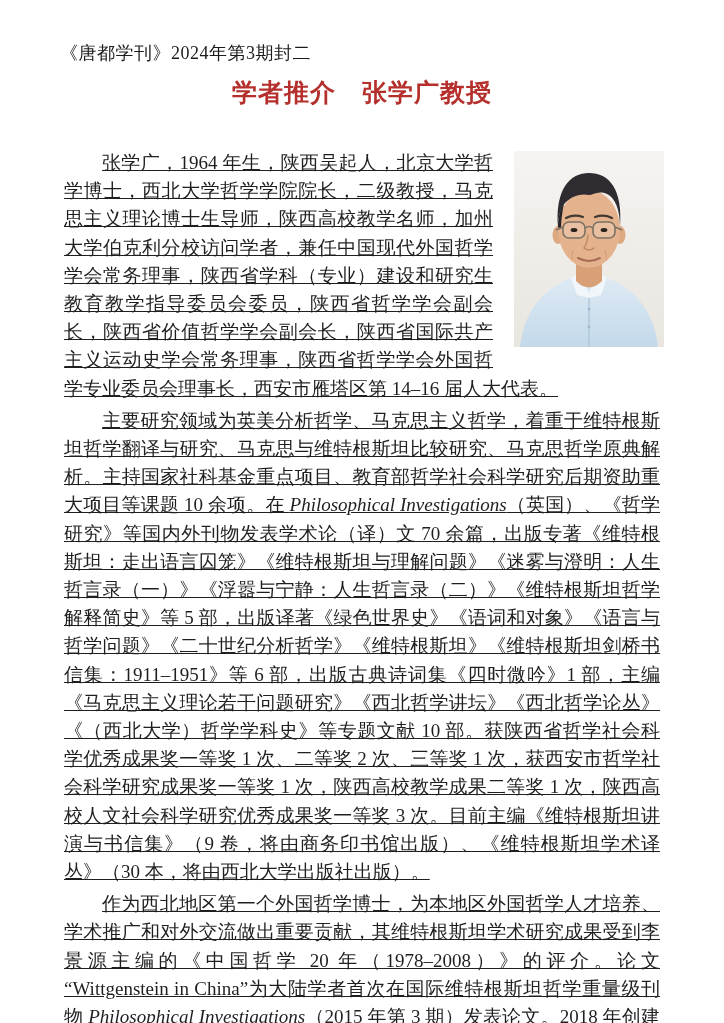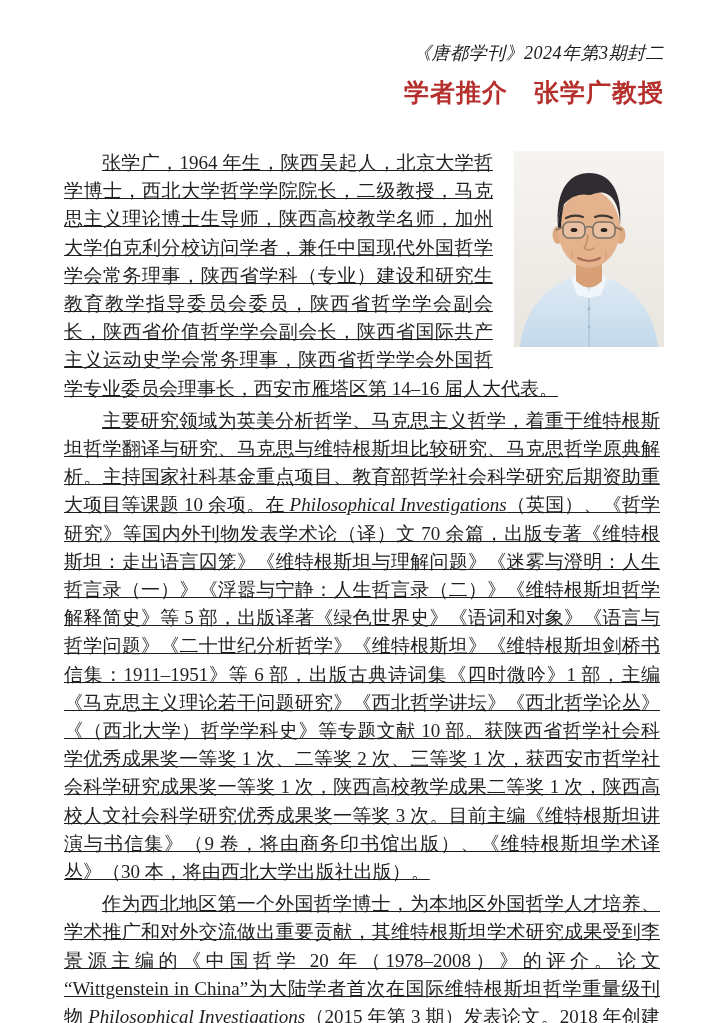--- a/index.html
+++ b/index.html
@@ -11,29 +11,28 @@
     color: #1f1f1f;
     overflow: hidden;
   }
   .page {
     box-sizing: border-box;
     width: 724px;
     height: 1023px;
     padding: 40px 60px 0 60px;
   }
   .header-line {
-    text-align: right;
+    text-align: left;
     font-size: 18px;
     line-height: 26px;
     color: #1b1b1b;
     letter-spacing: 0.5px;
-    font-style: italic;
   }
   .page-title {
-    text-align: right;
+    text-align: center;
     font-size: 25px;
     font-weight: bold;
     line-height: 32px;
     margin-top: 11px;
     letter-spacing: 1px;
   }
   .content {
     margin-top: 40px;
     text-align: justify;
   }

